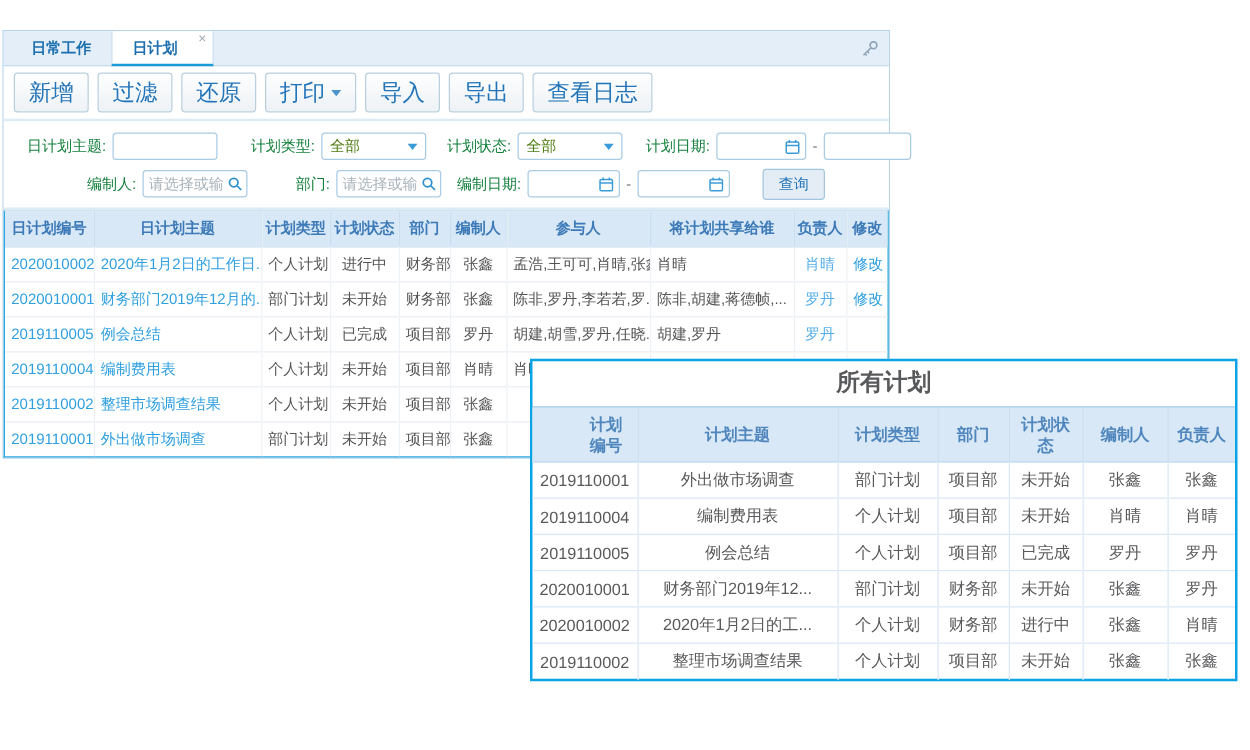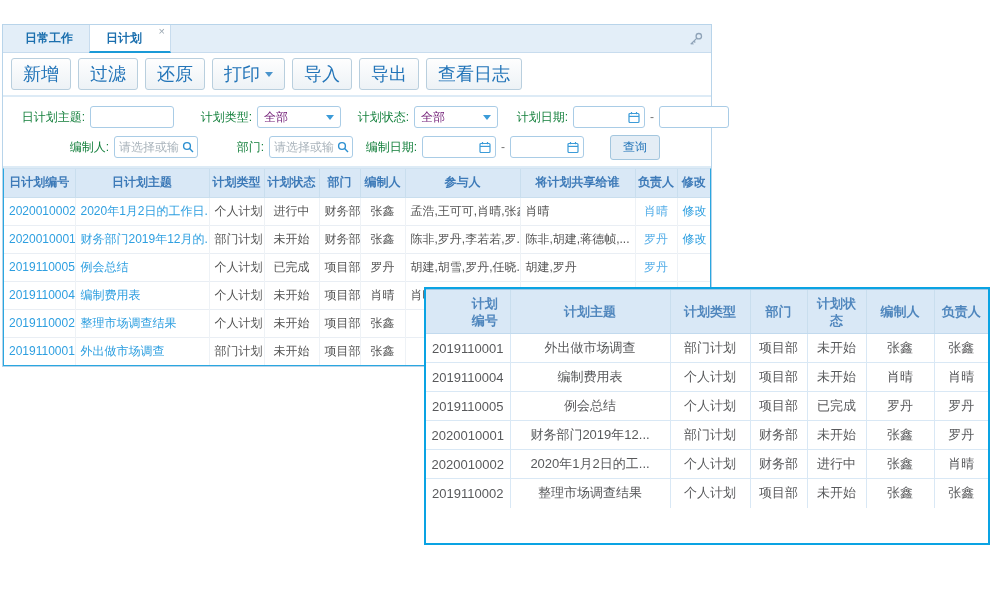--- a/index.html
+++ b/index.html
@@ -30,21 +30,21 @@
     padding:3px 11px;cursor:pointer;white-space:nowrap;}
   .caret{width:0;height:0;border-left:4px solid transparent;border-right:4px solid transparent;
     border-top:5px solid #3b9bd8;display:inline-block;}
   .btn .caret{border-top-color:#4a94cc;}
   
   .filters{padding:8px 10px 7px 10px;border-bottom:2px solid #ddebf6;background:#fff;}
   .f-row{display:flex;align-items:center;height:24px;}
   .f-row + .f-row{margin-top:6px;}
   .f-label{font-size:12px;color:#15803d;text-align:right;margin-right:5px;white-space:nowrap;flex:none;}
   .inp,.sel,.date{height:22px;border:1px solid var(--input-border);border-radius:3px;
-    background:#fff;font-size:12px;color:#701a75;}
+    background:#fff;font-size:12px;color:#4d7c0f;}
   .inp{padding:0 4px;outline:none;width:84px;}
   .inp::placeholder{color:#aab4bc;}
   .sel{width:84px;display:flex;align-items:center;justify-content:space-between;
     padding:0 6px;cursor:pointer;flex:none;}
   .date{width:72px;position:relative;flex:none;cursor:pointer;}
   .date svg{position:absolute;right:4px;top:4px;}
   .pick{position:relative;flex:none;}
   .pick .inp{width:84px;padding-right:18px;}
   .pick svg{position:absolute;right:4px;top:5px;}
   .dash{font-size:12px;color:#777;margin:0 5px;flex:none;}
@@ -275,20 +275,21 @@
           <td class="ta-l"></td>
           <td></td>
           <td></td>
         </tr>
       </tbody>
     </table>
   </div>
 </div>
 
 <div class="panel2">
+  <div class="panel2-title">所有计划</div>
   <div class="grid2">
     <table>
       <colgroup>
           <col style="width:84px">
           <col style="width:160px">
           <col style="width:80px">
           <col style="width:57px">
           <col style="width:59px">
           <col style="width:68px">
           <col>

